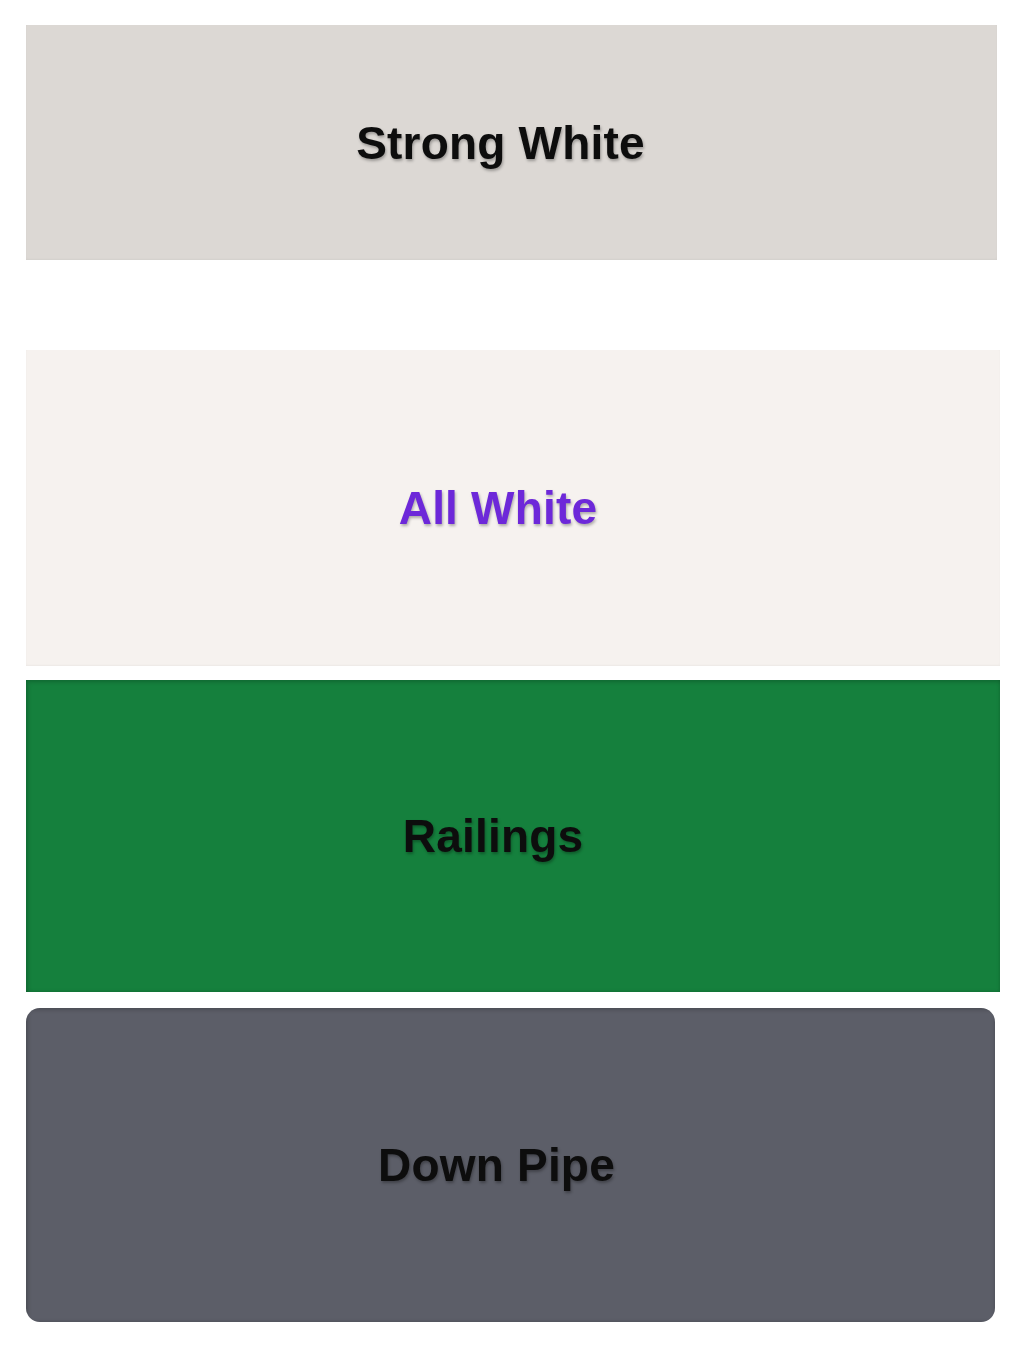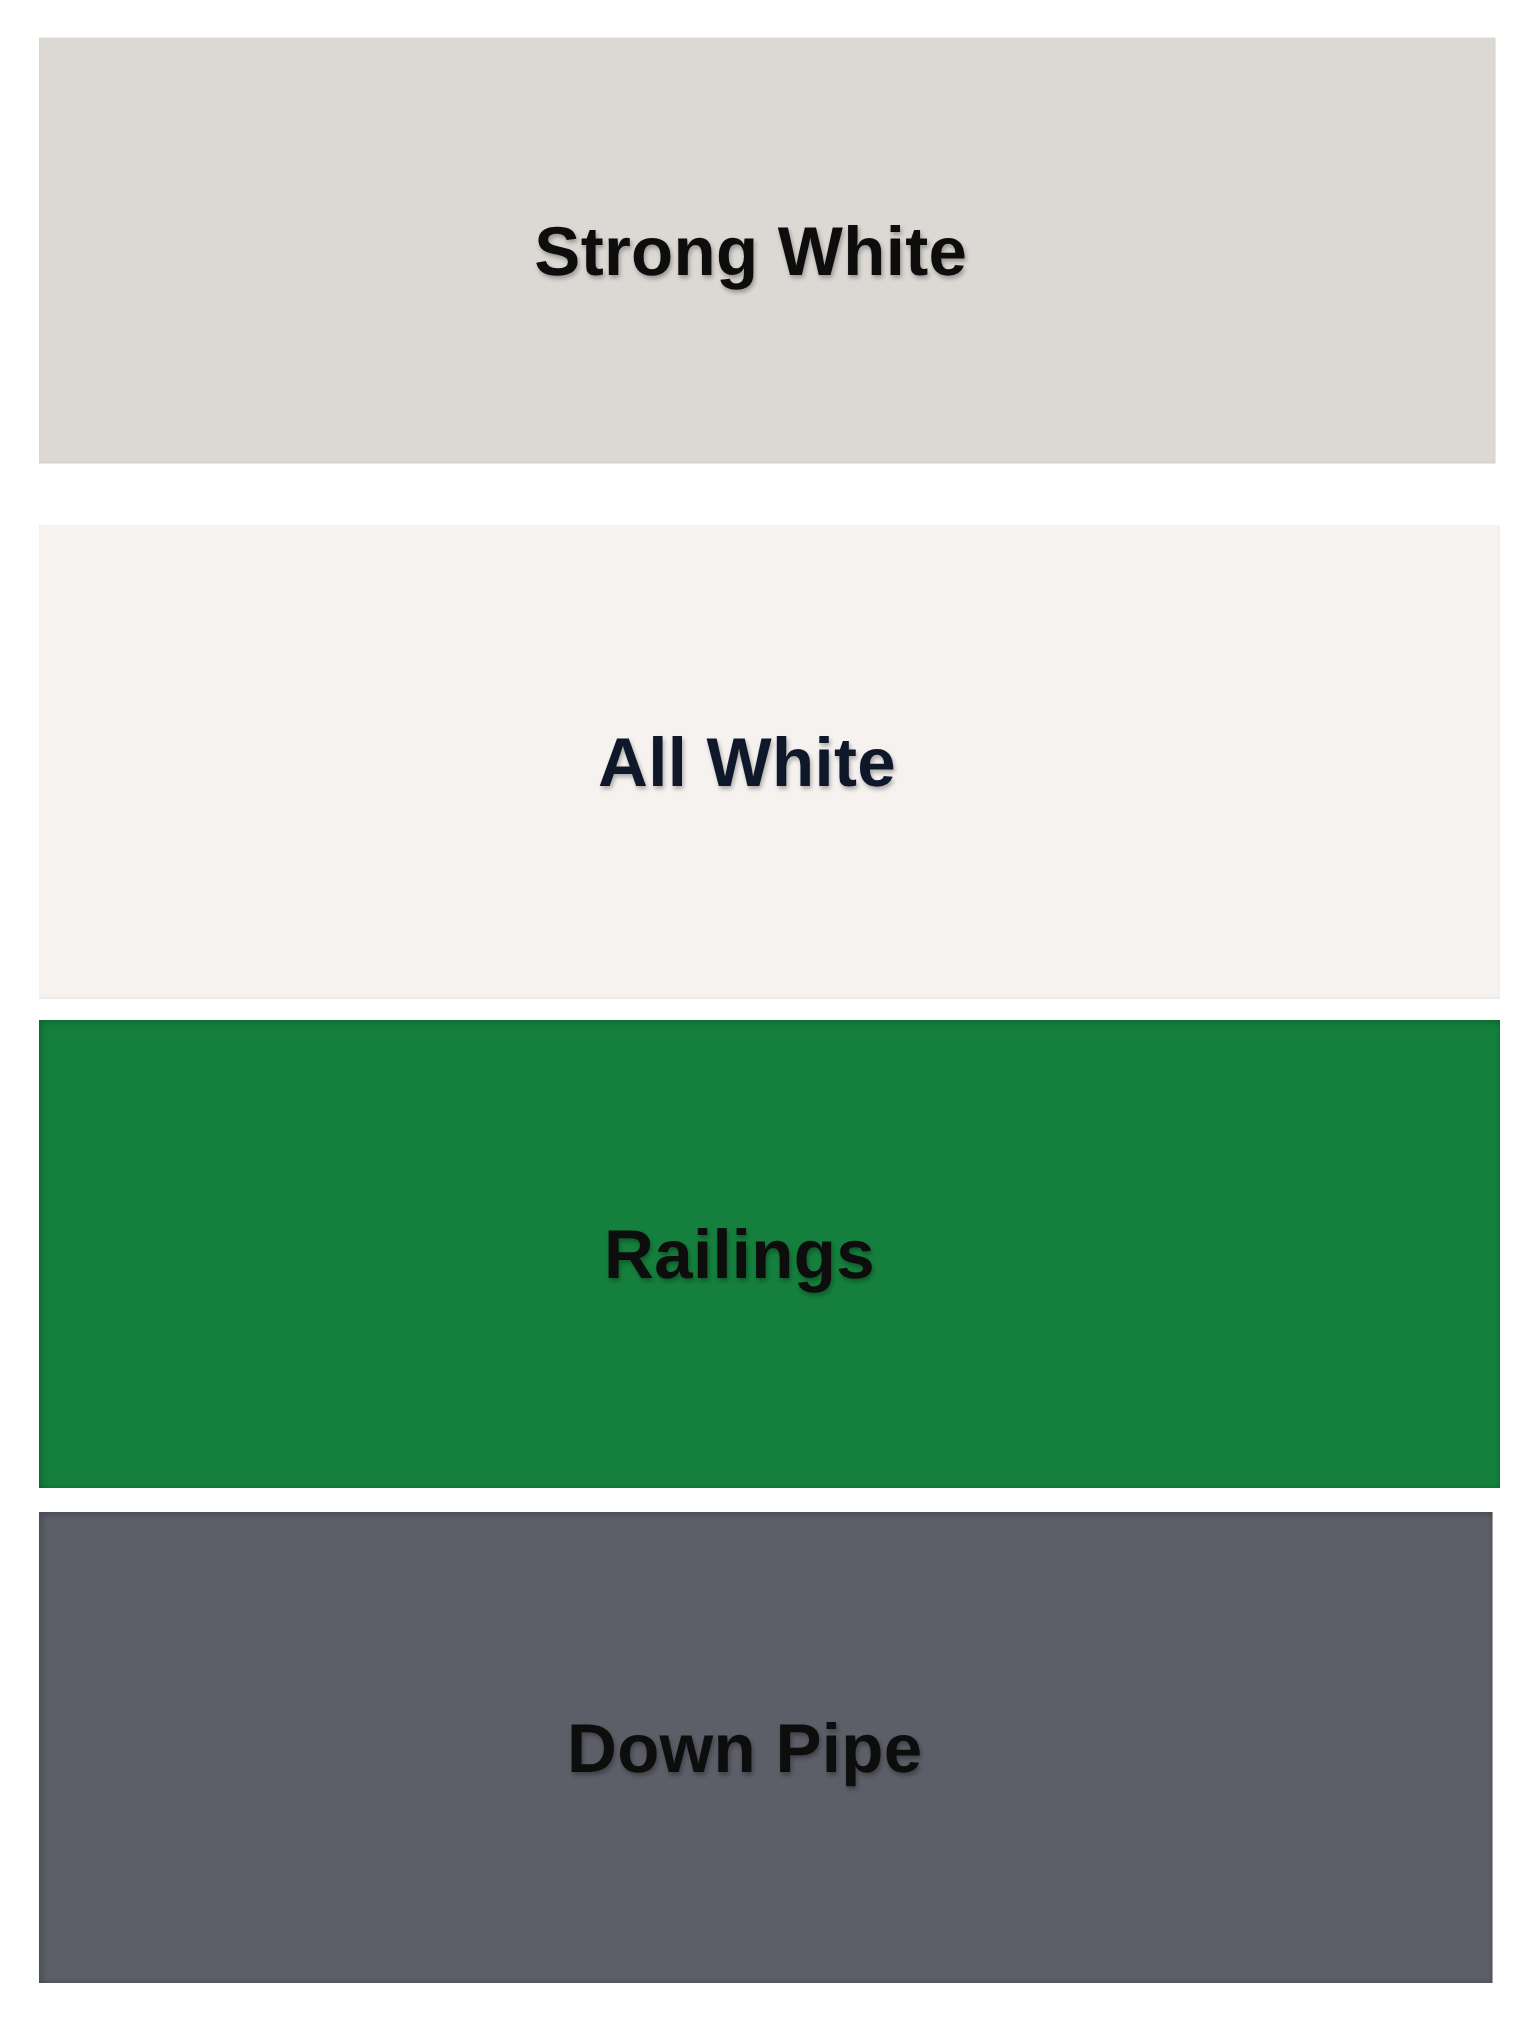--- a/index.html
+++ b/index.html
@@ -40,31 +40,31 @@
     line-height: 1;
     color: #0d0d0d;
     text-shadow: 1px 2px 3px rgba(0,0,0,0.30);
     white-space: nowrap;
     user-select: none;
     transform: translateX(-11px);
   }
 
   
   #swatch-0 {
-    left: 26px;  top: 25px;    width: 971px;  height: 284px;
+    left: 26px;  top: 25px;    width: 971px;  height: 235px;
   }
   #swatch-1 {
     left: 26px;  top: 350px;   width: 974px;  height: 316px;
   }
   #swatch-2 {
     left: 26px;  top: 680px;   width: 974px;  height: 312px;
     box-shadow: inset 0 0 0 0 rgba(0,0,0,0);
   }
   #swatch-3 {
-    left: 26px;  top: 1008px;  width: 969px;  height: 314px;
+    left: 26px;  top: 1008px;  width: 969px;  height: 314px; border-radius: 14px;
   }
 
   
   .swatch.dark::before {
     content: "";
     position: absolute;
     inset: 0;
     pointer-events: none;
     box-shadow:
       inset 2px 2px 4px rgba(0,0,0,0.18),
@@ -84,21 +84,21 @@
 </head>
 <body style="background: rgb(255, 255, 255);">
 
 <div class="swatch-stack">
 
   <div class="swatch light" id="swatch-0" style="background-color: rgb(220, 216, 212);">
     <span class="swatch-label" style="color: rgb(13, 13, 13);">Strong White</span>
   </div>
 
   <div class="swatch light" id="swatch-1" style="background-color: rgb(246, 242, 239);">
-    <span class="swatch-label" style="color: #0f172a;">All White</span>
+    <span class="swatch-label" style="color: #6d28d9;">All White</span>
   </div>
 
   <div class="swatch dark" id="swatch-2" style="background-color: #15803d;">
     <span class="swatch-label" style="color: rgb(13, 13, 13);">Railings</span>
   </div>
 
   <div class="swatch dark" id="swatch-3" style="background-color: rgb(92, 94, 104);">
     <span class="swatch-label" style="color: rgb(13, 13, 13);">Down Pipe</span>
   </div>
 

